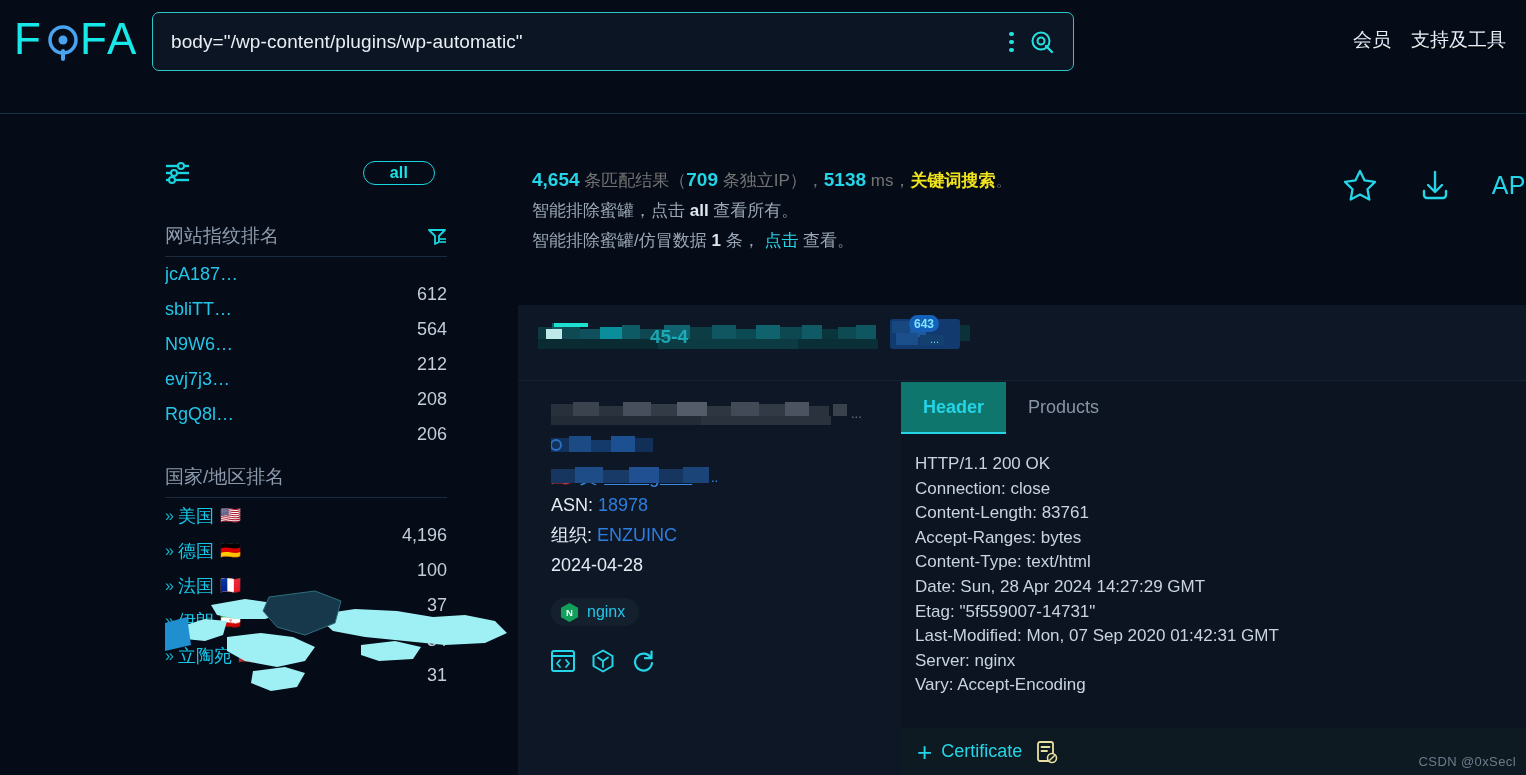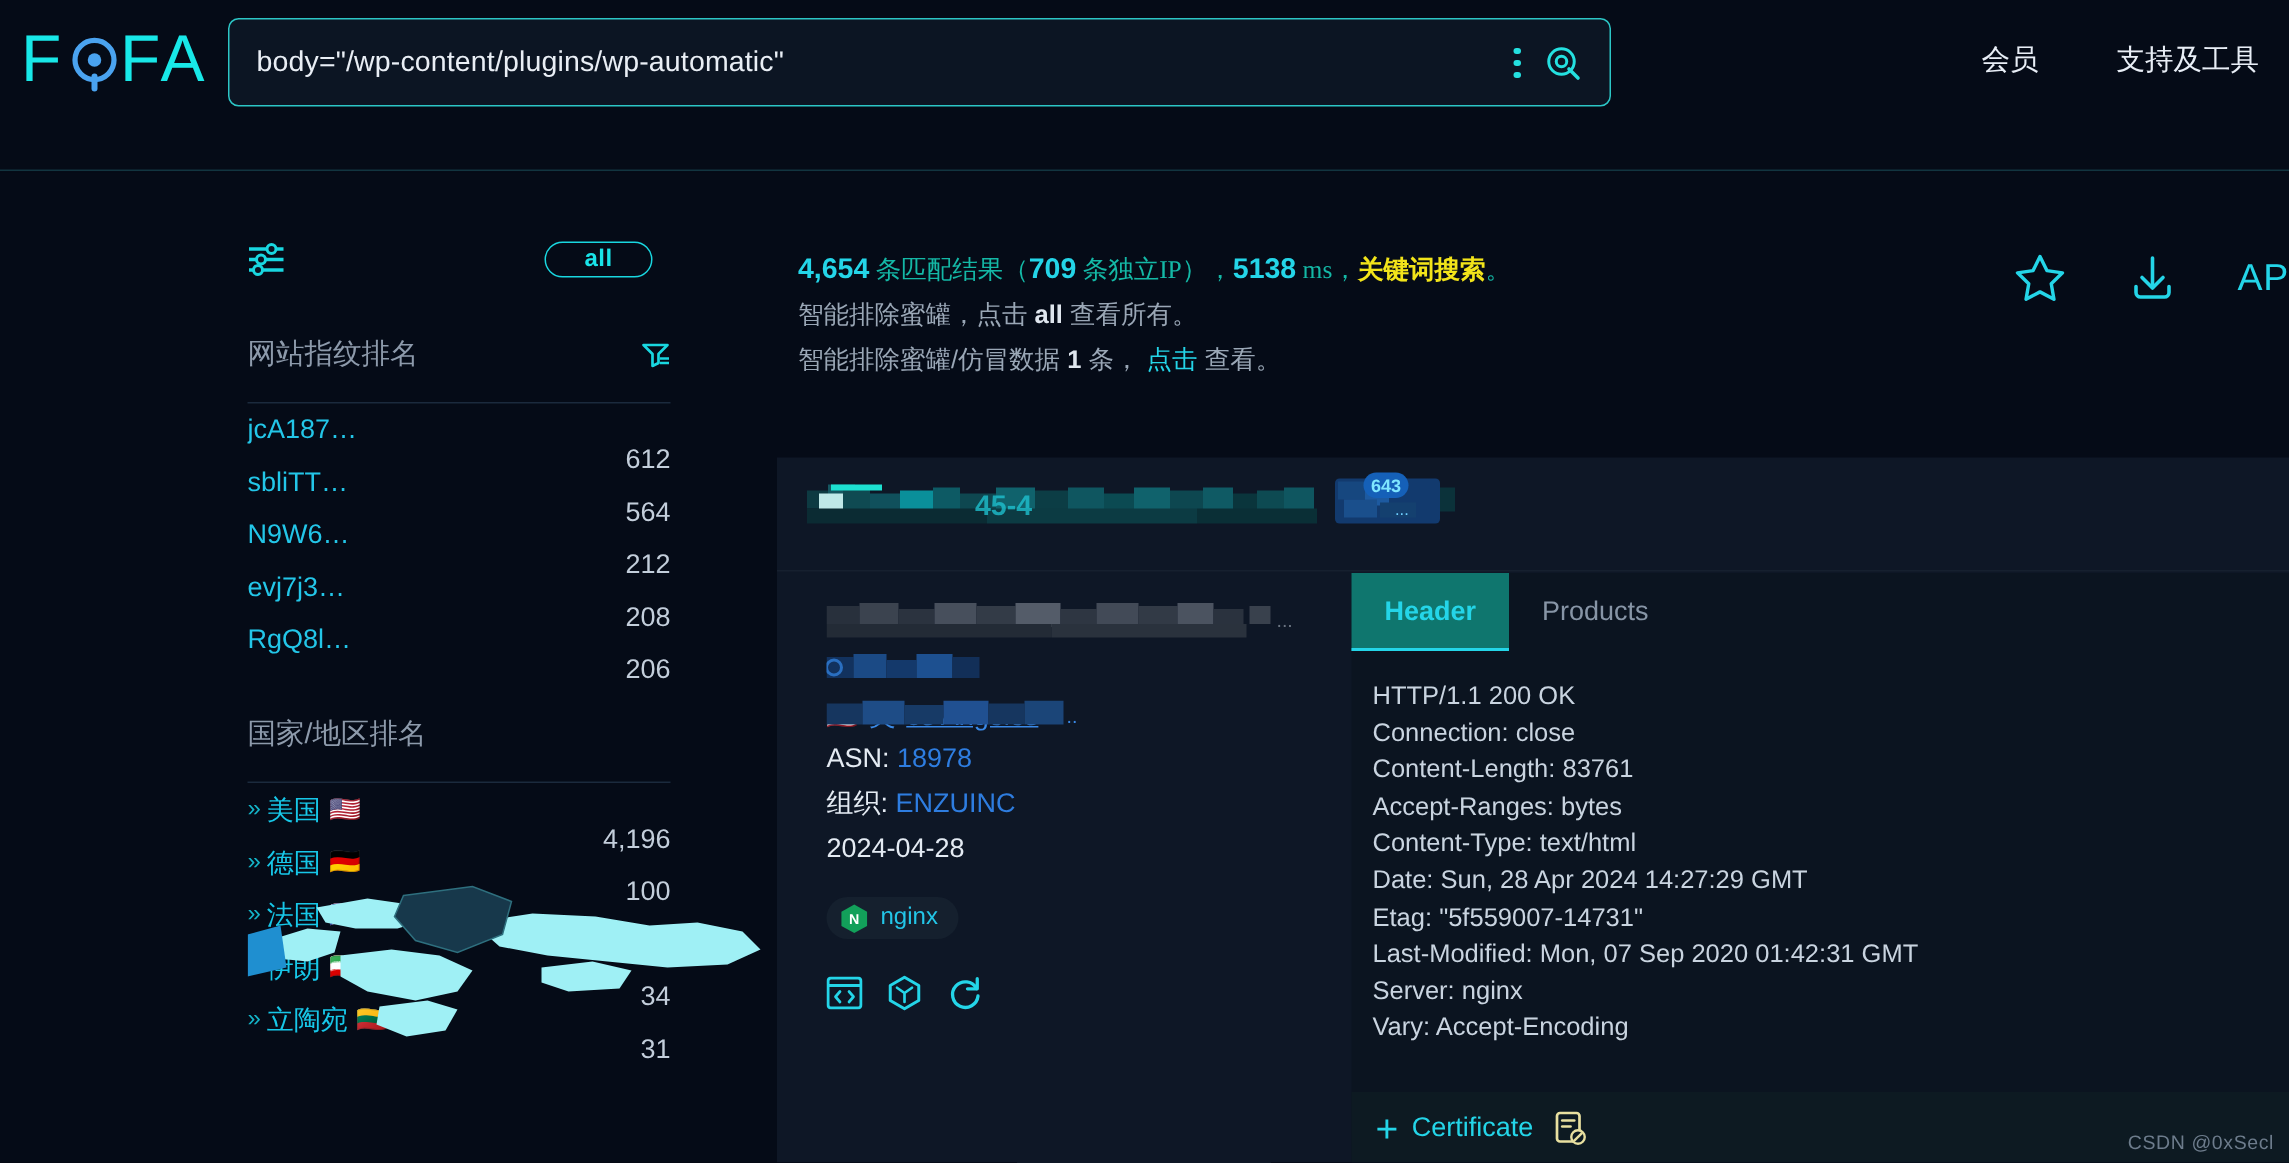--- a/index.html
+++ b/index.html
@@ -42,21 +42,21 @@
   .dots-icon i {
     position: absolute; left: 0; width: 4.5px; height: 4.5px; border-radius: 50%;
     background: #24e0e0;
   }
   .dots-icon i:nth-child(1) { top: 2px; }
   .dots-icon i:nth-child(2) { top: 10px; }
   .dots-icon i:nth-child(3) { top: 18px; }
 
   .nav {
     position: absolute; right: 20px; top: 27px;
-    display: flex; align-items: center; gap: 52px;
+    display: flex; align-items: center; gap: 20px; text-decoration: underline;
   }
   .nav a {
     color: #e8eef6; font-size: 19px; text-decoration: none; white-space: nowrap;
   }
 
   
   .sidebar {
     position: absolute; left: 0; top: 115px; width: 518px; height: 660px;
     background: #050b17;
     padding: 44px 30px 0 165px;
@@ -70,21 +70,21 @@
   .pill-all {
     width: 72px; height: 24px; border: 1px solid #19d7e0; border-radius: 13px;
     color: #19e3e8; font-size: 16px; font-weight: bold;
     display: flex; align-items: center; justify-content: center;
     background: transparent; cursor: pointer; letter-spacing: .3px;
   }
 
   .side-section { width: 282px; margin-top: 36px; }
   .side-head {
     display: flex; align-items: center; justify-content: space-between;
-    padding-bottom: 19px;
+    padding-bottom: 7px;
     border-bottom: 1px solid #1b2a3d;
   }
   .side-head-title { color: #8d9aab; font-size: 19px; }
   .funnel-icon { width: 20px; height: 18px; cursor: pointer; }
 
   .rank-row {
     display: flex; align-items: center; justify-content: space-between;
     height: 35px; font-size: 18px;
   }
   .rank-left { display: flex; align-items: center; gap: 6px; min-width: 0; }
@@ -102,21 +102,21 @@
   
   .main {
     position: absolute; left: 518px; top: 115px; width: 1008px; height: 660px;
     background: #050b17;
   }
   .summary { position: absolute; left: 14px; top: 50px; width: 900px; }
   .summary-line { font-size: 17px; color: #9aa7b6; line-height: 30px; }
   .sum-num { color: #24d5e8; font-weight: bold; font-size: 19px; }
   .sum-kw { color: #f2e41a; font-weight: bold; }
   .sum-link { color: #24d5e8; font-weight: normal; cursor: pointer; }
-  .sum-white { color: #14b8a6; font-family: Liberation Serif, serif; }
+  .sum-white { color: #737373; }
   .sum-one { color: #dfe6ee; font-weight: bold; }
 
   .topright {
     position: absolute; right: 0px; top: 52px;
     display: flex; align-items: center; gap: 39px;
   }
   .tr-ico { cursor: pointer; }
   .api-label { color: #24d5e8; font-size: 25px; letter-spacing: .5px; }
 
   

